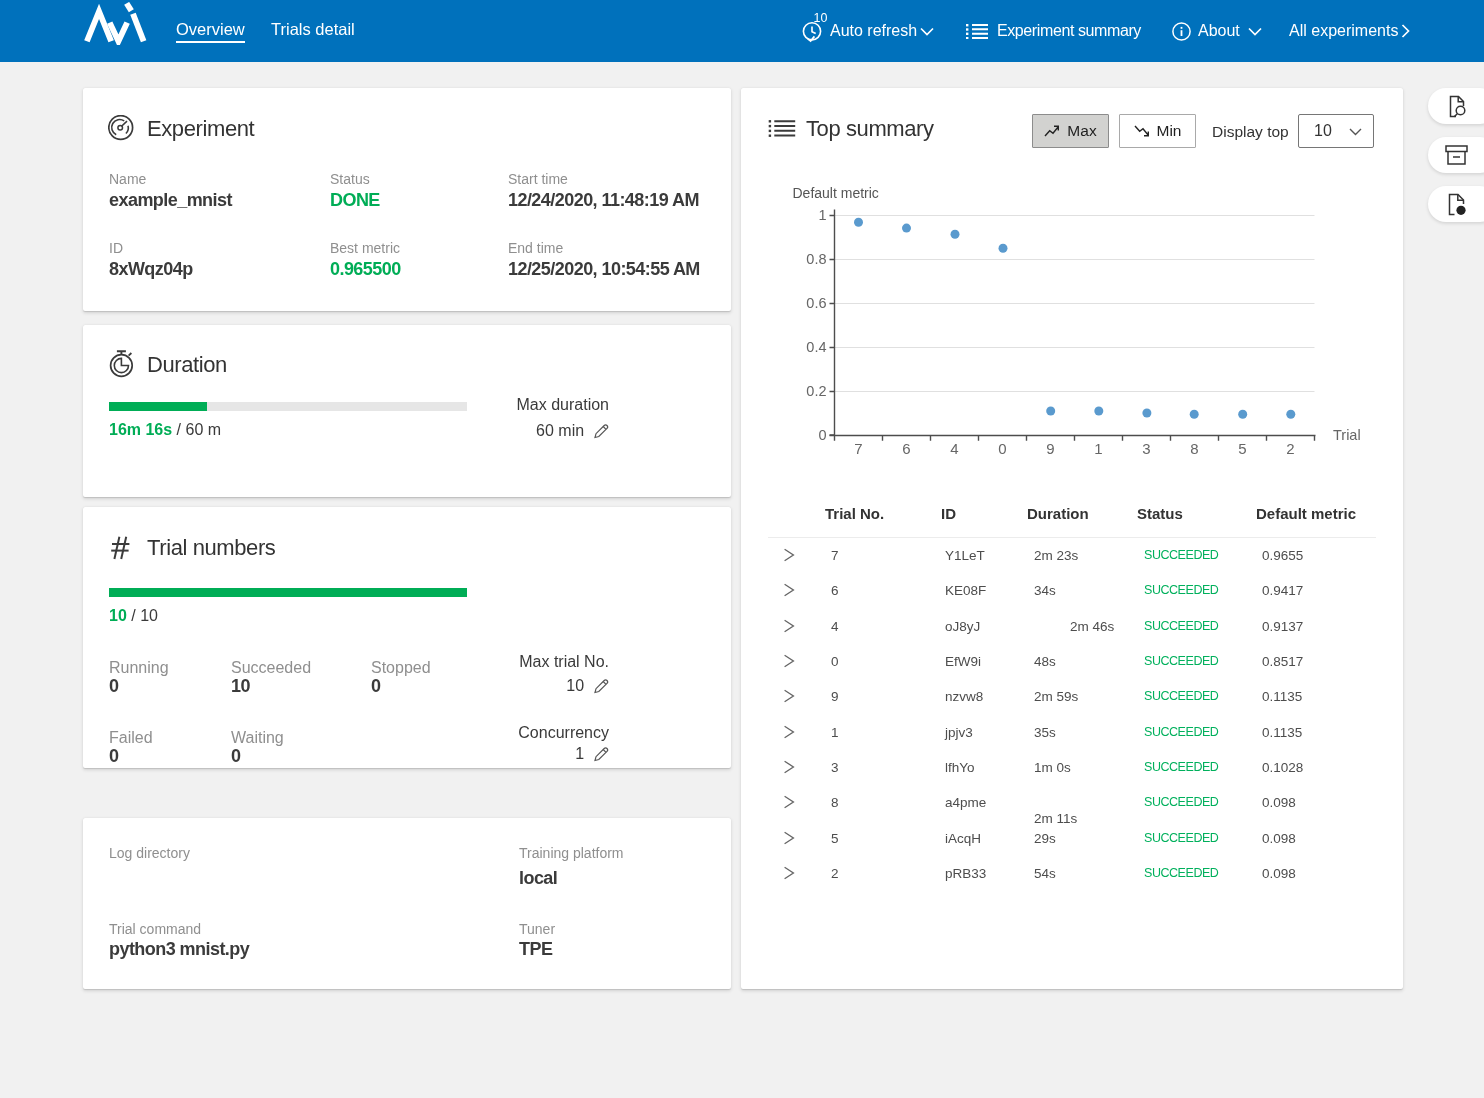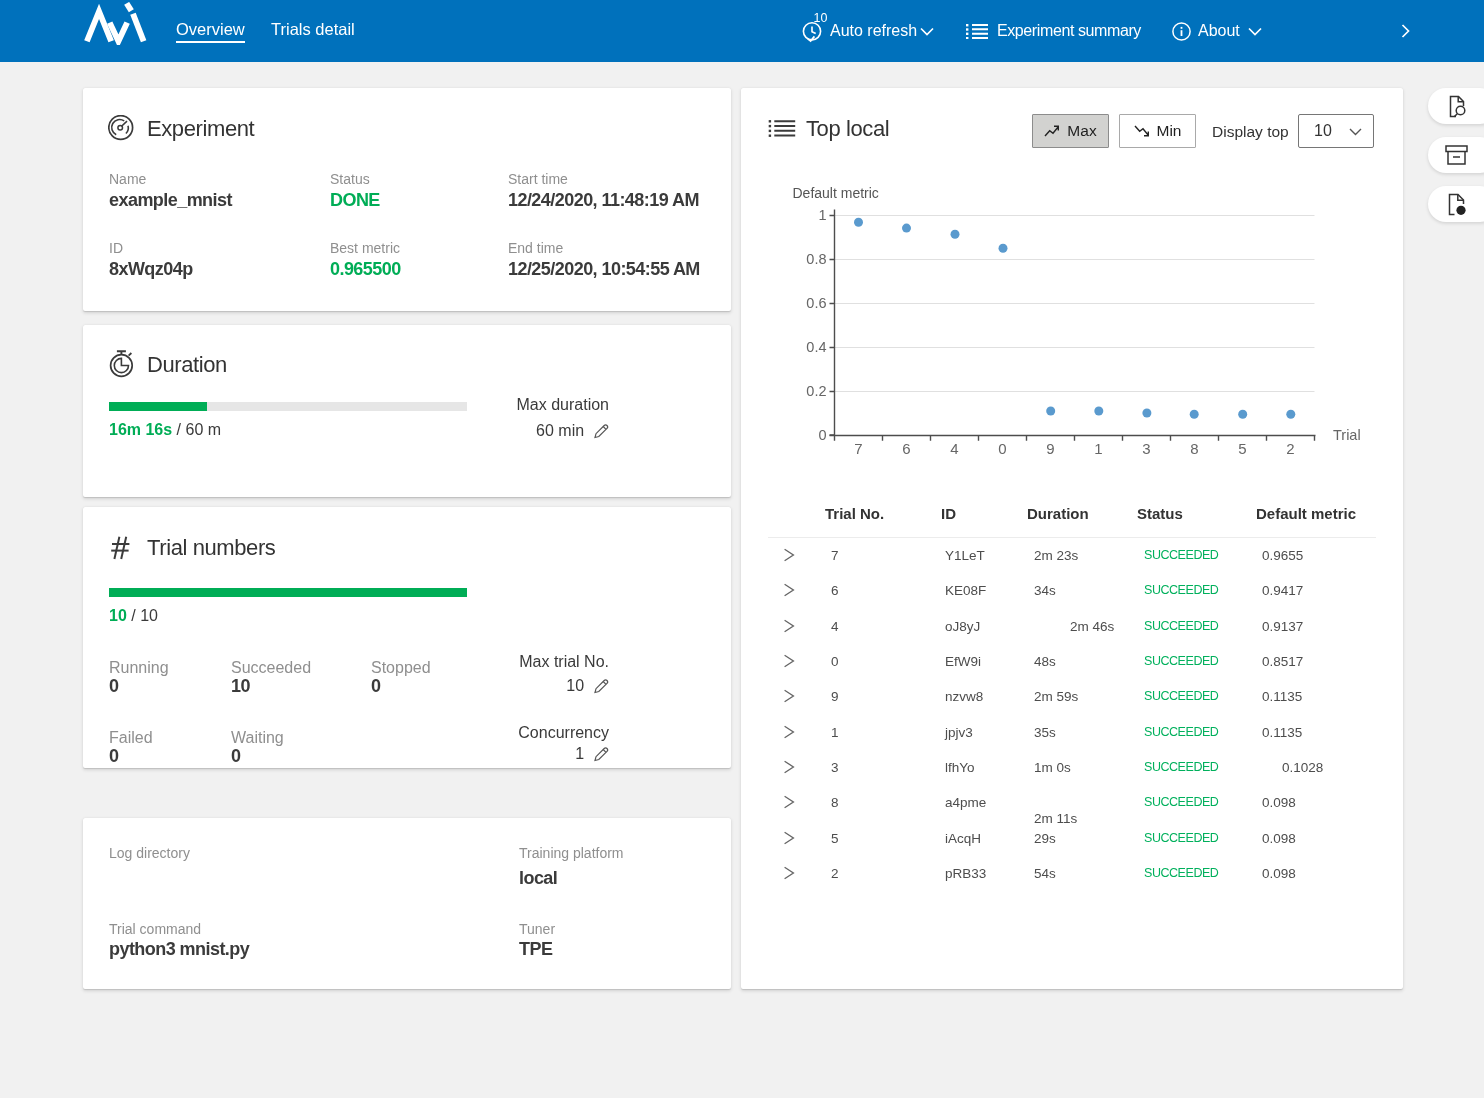--- a/index.html
+++ b/index.html
@@ -63,20 +63,21 @@
       <rect x="8.6" y="8.2" width="1.8" height="5.8" fill="#fff"></rect>
       <rect x="8.6" y="4.9" width="1.8" height="1.9" fill="#fff"></rect>
     </svg>
   </div>
   <div class="hitem" style="left:1198px;">About</div>
   <div class="hitem" style="left:1248px;">
       <svg width="14" height="9" viewBox="0 0 14 9">
         <path d="M1,1.5 L7,7.5 L13,1.5" stroke="#fff" stroke-width="1.7" fill="none"></path>
       </svg>
     </div>
+  <div class="hitem" style="left:1289px;">All experiments</div>
   <div class="hitem" style="left:1401px;">
       <svg width="9" height="14" viewBox="0 0 9 14">
         <path d="M1.5,1 L7.5,7 L1.5,13" stroke="#fff" stroke-width="1.7" fill="none"></path>
       </svg>
     </div>
 </div>
 
 <div class="card" style="left:83px; top:88px; width:648px; height:223px;">
   <svg class="abs" style="left:25px; top:26.5px;" width="26" height="26" viewBox="0 0 26 26">
     <circle cx="12.7" cy="12.5" r="11.9" stroke="#3b3b3b" stroke-width="1.7" fill="none"></circle>
@@ -168,21 +169,21 @@
     <g stroke="#3b3b3b" stroke-width="2" fill="none">
         <path d="M6.3,1.2 H27.2 M6.3,6 H27.2 M6.3,10.8 H27.2 M6.3,15.6 H27.2"></path>
       </g>
     <g fill="#3b3b3b">
         <rect x="0.7" y="0.1" width="2.4" height="2.4"></rect>
         <rect x="0.7" y="4.9" width="2.4" height="2.4"></rect>
         <rect x="0.7" y="9.7" width="2.4" height="2.4"></rect>
         <rect x="0.7" y="14.5" width="2.4" height="2.4"></rect>
       </g>
   </svg>
-  <div class="abs ctitle" style="left:65px; top:28px;">Top local</div>
+  <div class="abs ctitle" style="left:65px; top:28px;">Top summary</div>
 
   <div class="abs" style="left:291px; top:26px; width:77px; height:34px; background:#d2d2d0; border:1px solid #8c8c8c; border-radius:1px; display:flex; align-items:center; justify-content:center; font-size:15.5px; color:#1f1f1f;">
     <svg width="16" height="12" viewBox="0 0 16 12" style="margin-right:7px;">
         <path d="M1,11 L5.7,5.7 L9,8.2 L14.3,1.7 M14.3,5.5 V1.2 H10" stroke="#222" stroke-width="1.4" fill="none"></path>
       </svg>Max</div>
   <div class="abs" style="left:378px; top:26px; width:77px; height:34px; background:#fff; border:1px solid #a9a9a9; border-radius:1px; display:flex; align-items:center; justify-content:center; font-size:15.5px; color:#1f1f1f;">
     <svg width="16" height="12" viewBox="0 0 16 12" style="margin-right:7px;">
         <path d="M1,1 L5.7,6.3 L9,3.8 L14.3,10.3 M14.3,6.5 V10.8 H10" stroke="#222" stroke-width="1.4" fill="none"></path>
       </svg>Min</div>
   <div class="abs" style="left:471px; top:35px; font-size:15.5px; color:#333;">Display top</div>
@@ -305,21 +306,21 @@
   <span style="position:absolute; left:521px; top:10px;">0.1135</span>
   </div>
 <div class="abs" style="left:0; top:662.1px; width:662px; height:35px; font-size:13.5px; color:#4d4d4d;">
   <svg style="position:absolute; left:42px; top:10px;" width="12" height="14" viewBox="0 0 12 14">
           <path d="M1.6,1.2 L10.4,7 L1.6,12.8" stroke="#666" stroke-width="1.35" fill="none"></path>
         </svg>
   <span style="position:absolute; left:90px; top:10px;">3</span>
   <span style="position:absolute; left:204px; top:10px;">lfhYo</span>
   <span style="position:absolute; left:293px; top:10px;">1m 0s</span>
   <span style="position:absolute; left:403px; top:10px; color:#00b05c; font-size:12.5px; letter-spacing:-0.45px;">SUCCEEDED</span>
-  <span style="position:absolute; left:521px; top:10px;margin-left:20px;">0.1028</span>
+  <span style="position:absolute; left:521px; top:10px;">0.1028</span>
   </div>
 <div class="abs" style="left:0; top:697.45px; width:662px; height:35px; font-size:13.5px; color:#4d4d4d;">
   <svg style="position:absolute; left:42px; top:10px;" width="12" height="14" viewBox="0 0 12 14">
           <path d="M1.6,1.2 L10.4,7 L1.6,12.8" stroke="#666" stroke-width="1.35" fill="none"></path>
         </svg>
   <span style="position:absolute; left:90px; top:10px;">8</span>
   <span style="position:absolute; left:204px; top:10px;">a4pme</span>
   <span style="position:absolute; left:293px; top:10px;margin-top:16px;">2m 11s</span>
   <span style="position:absolute; left:403px; top:10px; color:#00b05c; font-size:12.5px; letter-spacing:-0.45px;">SUCCEEDED</span>
   <span style="position:absolute; left:521px; top:10px;">0.098</span>

